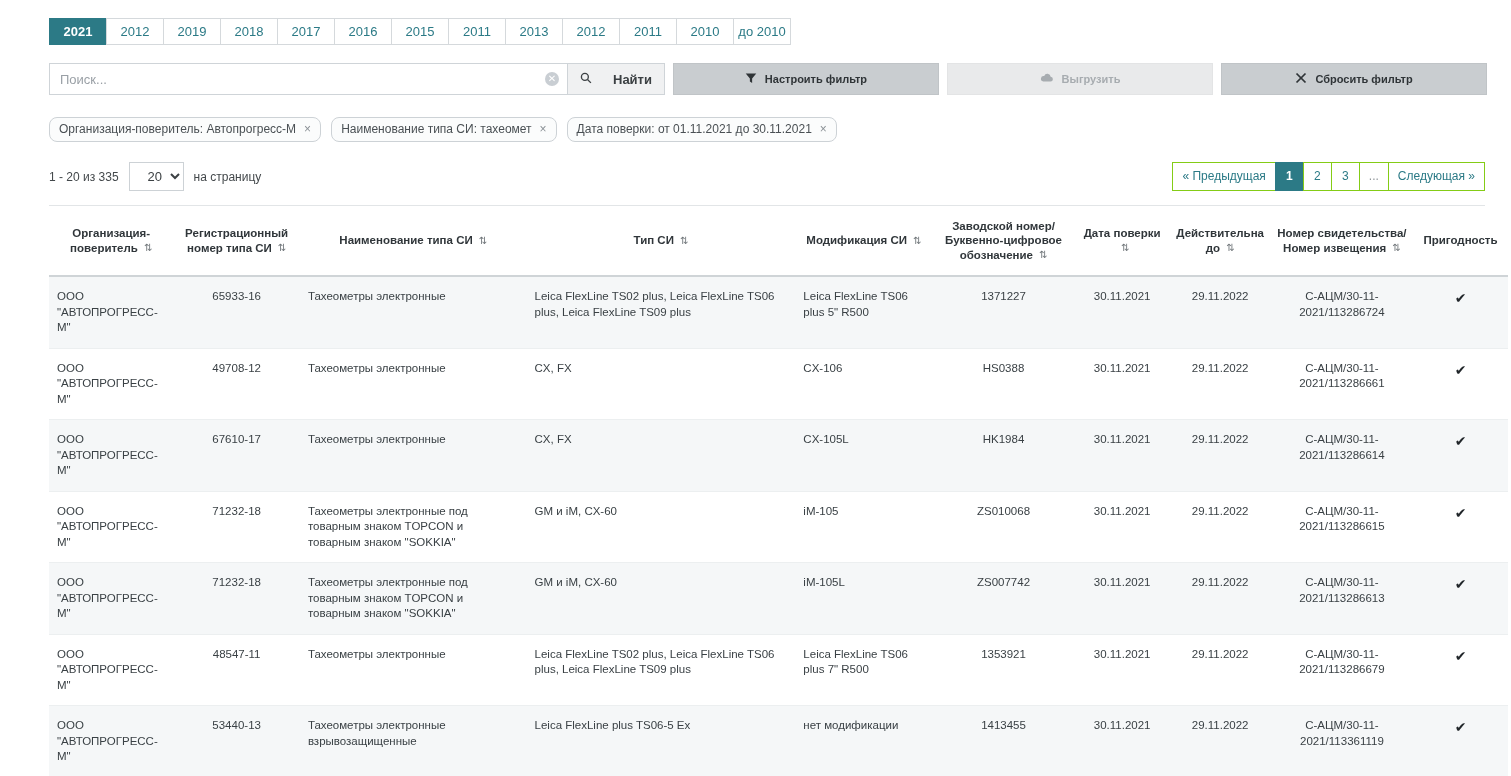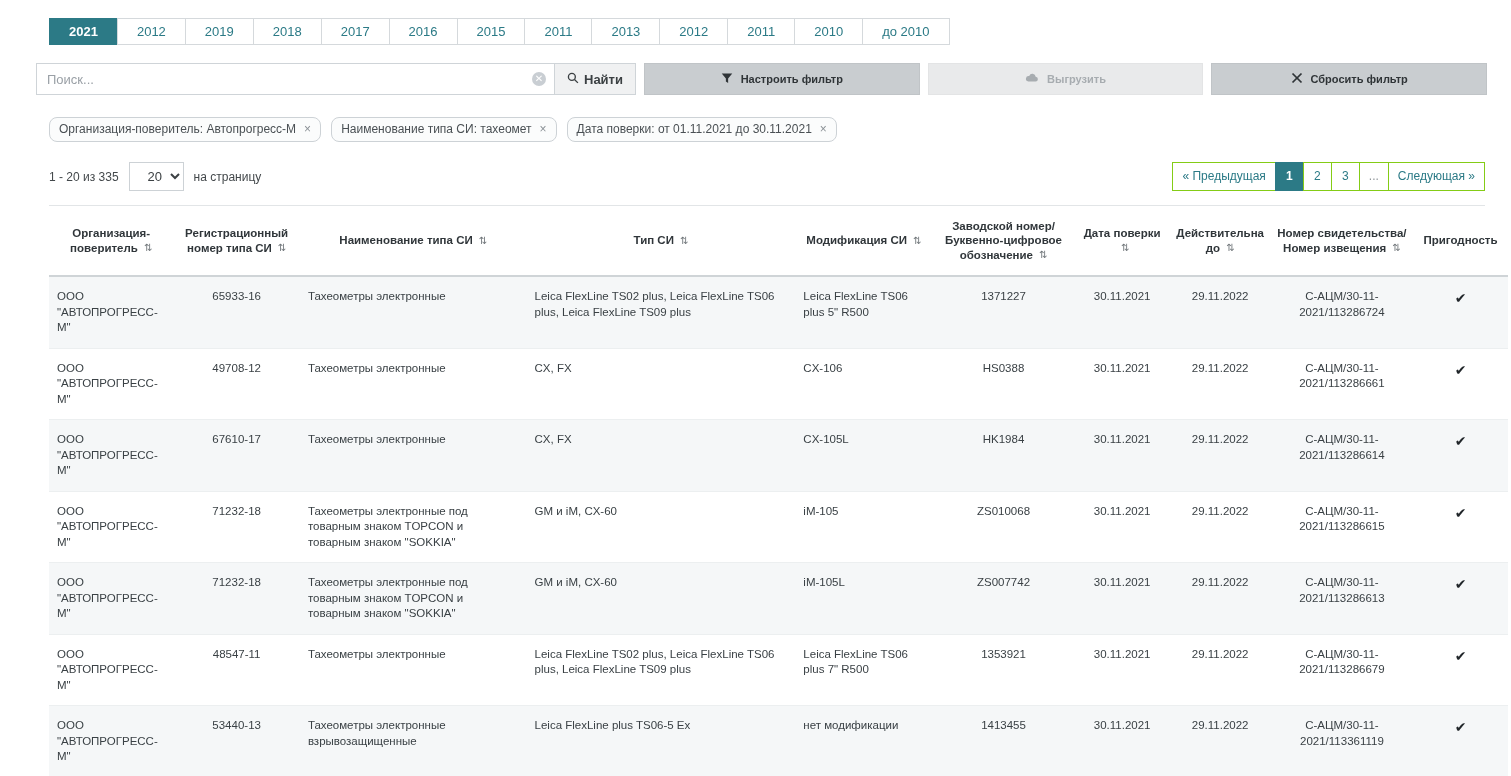--- a/index.html
+++ b/index.html
@@ -23,37 +23,37 @@
   .year-tab {
     min-width: 58px;
     height: 27px;
     line-height: 25px;
     text-align: center;
     border: 1px solid #d5d9dc;
     margin-right: -1px;
     background: #ffffff;
     color: #2b7a86;
     font-size: 13px;
-    padding: 0 19px;
+    padding: 0 3px;
     cursor: pointer;
     white-space: nowrap;
   }
   .year-tab.active {
     background: #2c7a86;
     border-color: #2c7a86;
     color: #ffffff;
     font-weight: bold;
   }
 
   
   .toolbar {
     display: flex;
     align-items: center;
     margin-top: 18px;
-    margin-left: 12px;
+    margin-left: 25px;
     gap: 0;
   }
   .search-wrap {
     position: relative;
     width: 518px;
     height: 32px;
   }
   .search-input {
     width: 100%;
     height: 32px;
@@ -82,21 +82,21 @@
   .btn-find {
     height: 32px;
     min-width: 75px;
     background: #f0f1f2;
     border: 1px solid #cfd4d8;
     color: #3b4043;
     font-size: 13px;
     display: flex;
     align-items: center;
     justify-content: center;
-    gap: 5px;
+    gap: 21px;
     cursor: pointer;
     font-weight: 600;
     padding: 0 12px;
   }
   .btn-wide {
     height: 32px;
     flex: 1;
     margin-left: 8px;
     background: #c9cdd0;
     border: 1px solid #c0c4c7;

